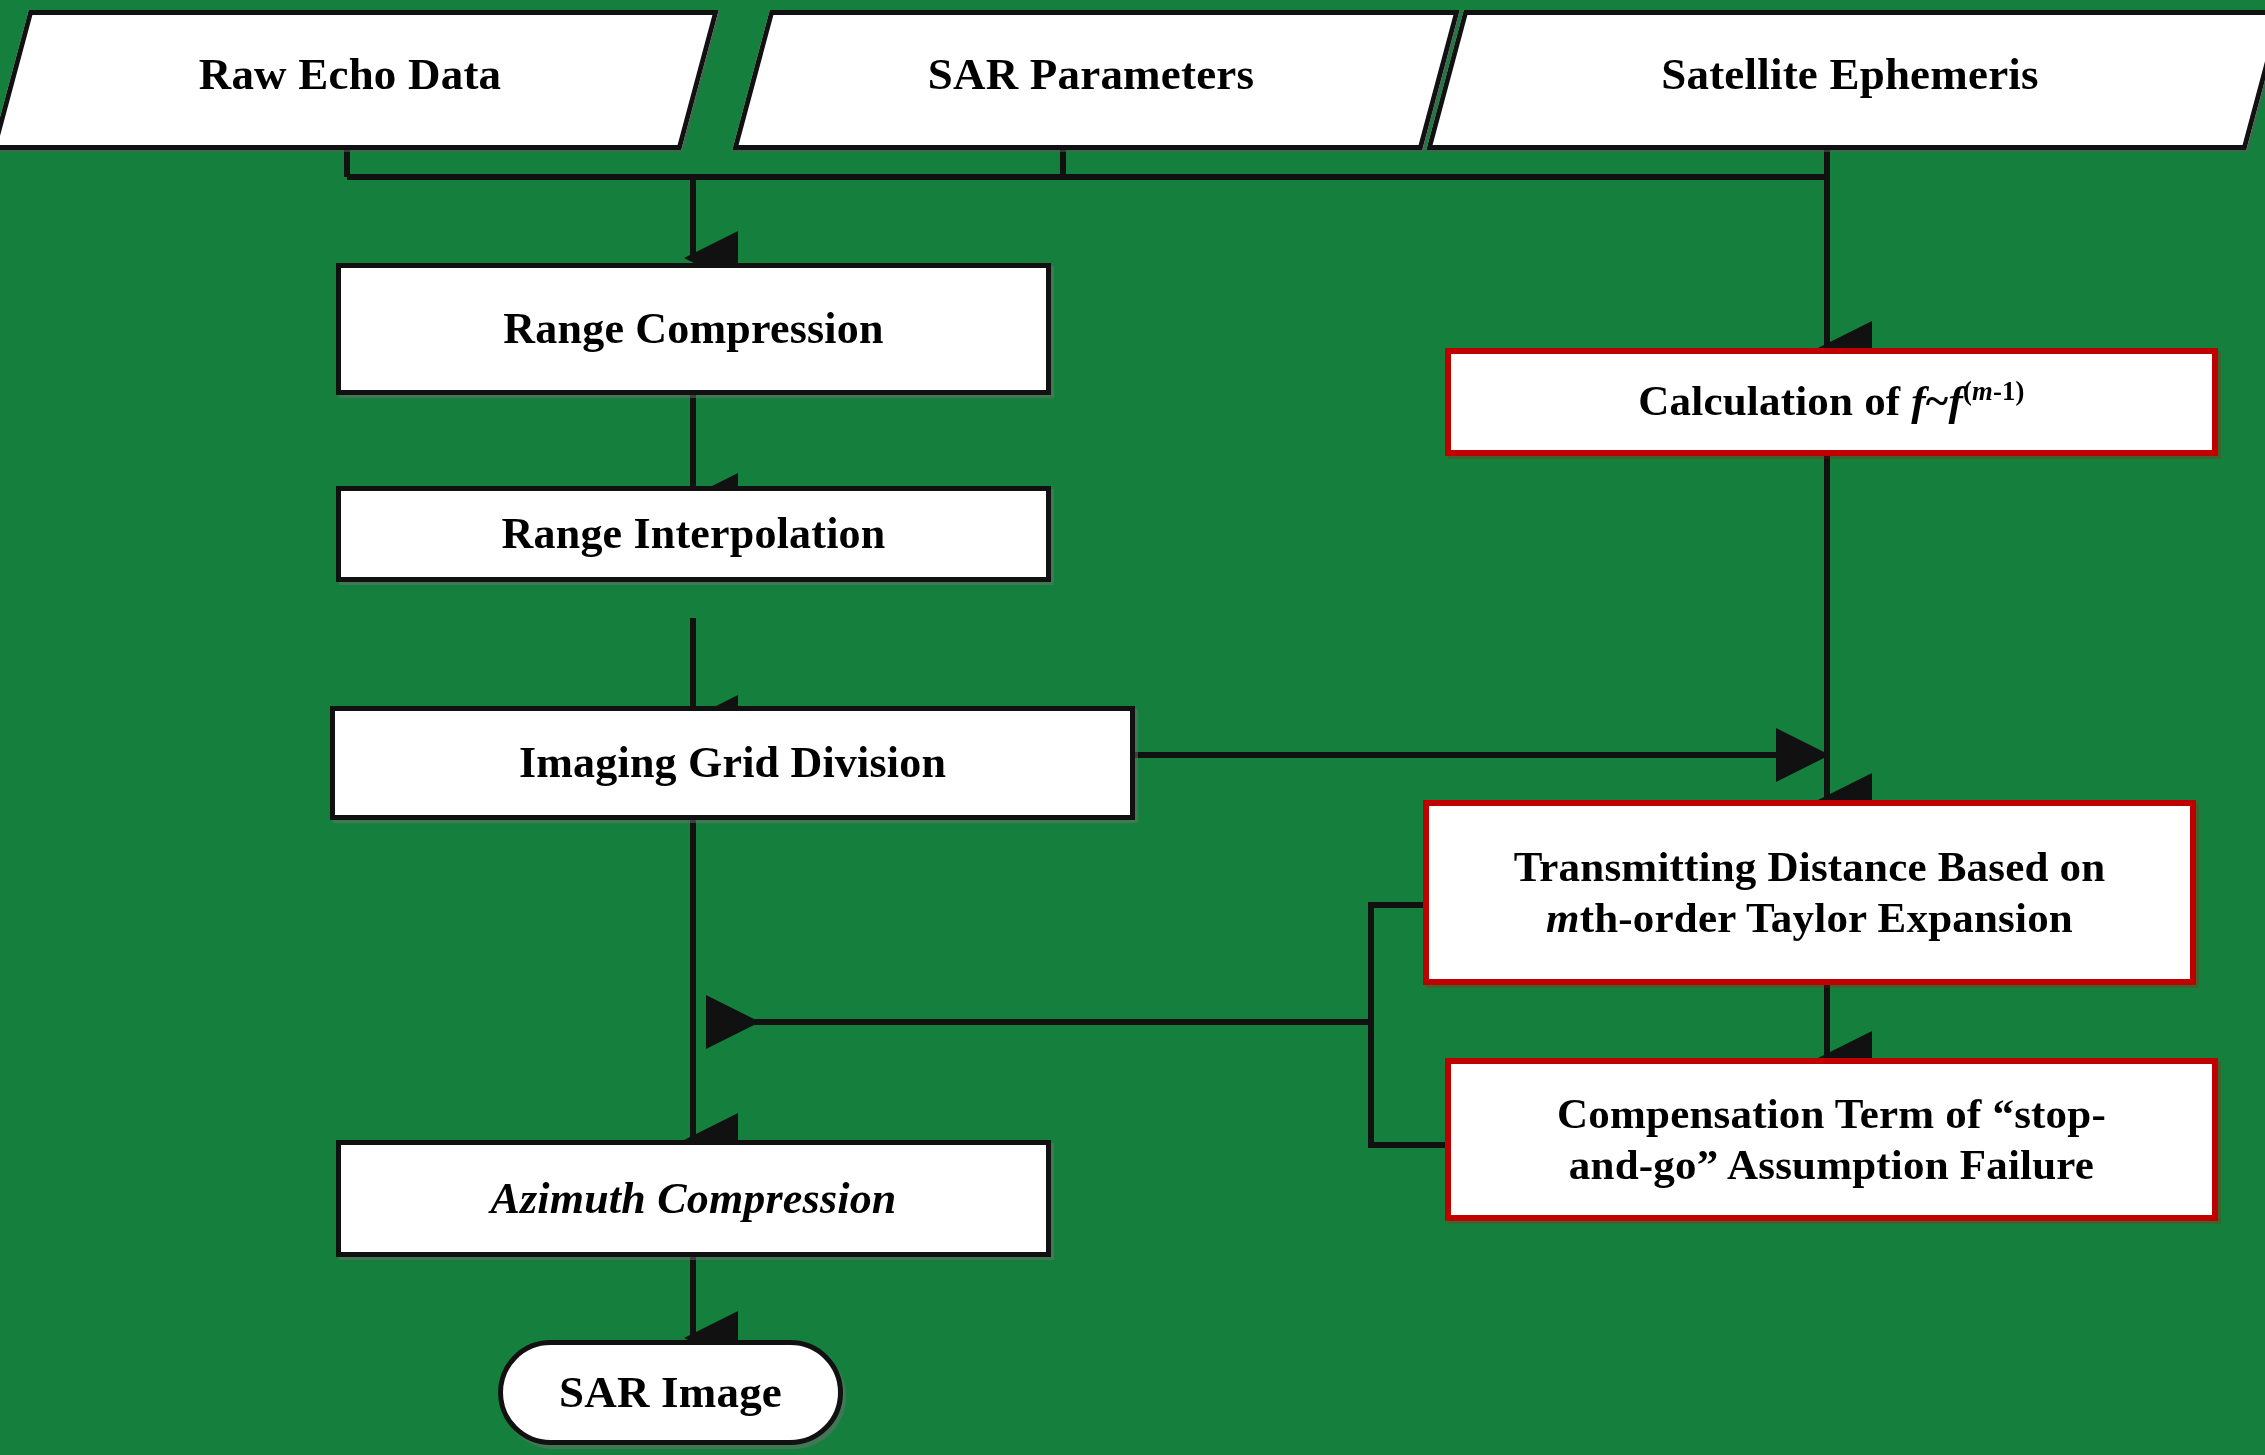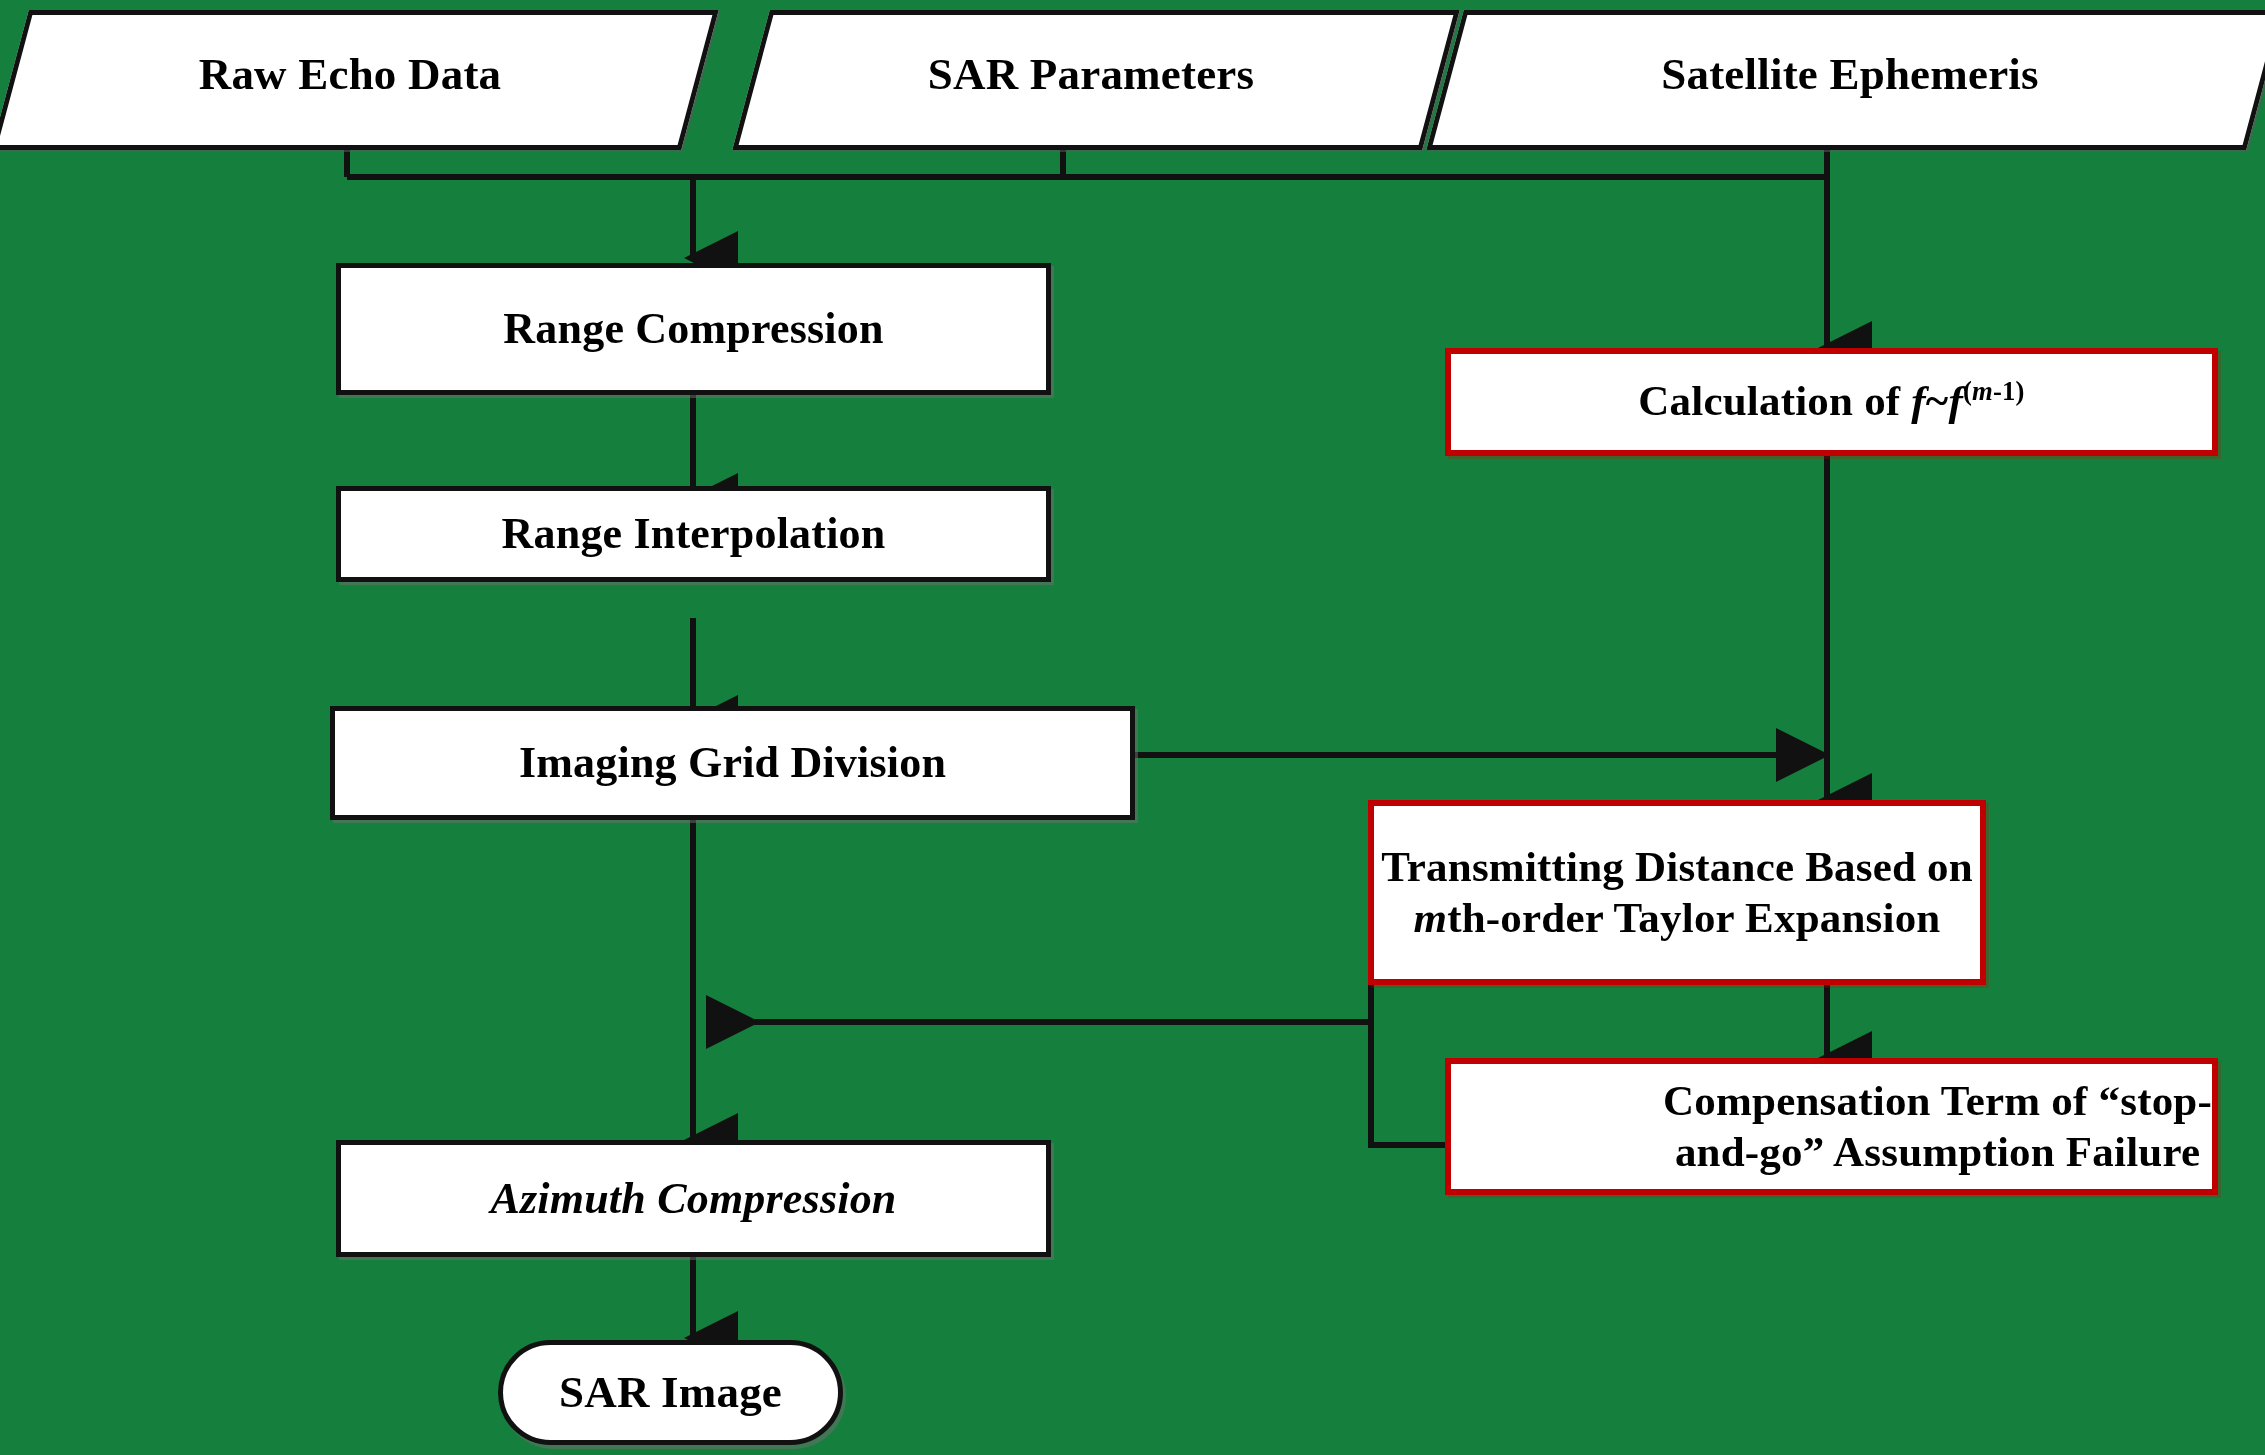--- a/index.html
+++ b/index.html
@@ -115,25 +115,25 @@
   <div class="node term" style="left:498px;top:1340px;width:345px;height:105px;">
     <span class="lbl">SAR Image</span>
   </div>
 
   <div class="node proc red" style="left:1445px;top:348px;width:773px;height:108px;">
     <span class="lbl">
       <span>Calculation of </span><span class="it">f</span><span>~</span><span class="it">f</span><sup><span class="rm">(</span><span>m</span><span class="rm">-1)</span></sup>
     </span>
   </div>
 
-  <div class="node proc red" style="left:1368px;top:800px;width:618px;height:185px;">
+  <div class="node proc red" style="left:1423px;top:800px;width:773px;height:185px;">
     <span class="lbl">
       <span>Transmitting Distance Based on</span><br><span class="it">m</span><span>th-order Taylor Expansion</span>
     </span>
   </div>
 
-  <div class="node proc red" style="left:1445px;top:1058px;width:773px;height:137px;justify-content:flex-end;">
+  <div class="node proc red" style="left:1445px;top:1058px;width:773px;height:163px;">
     <span class="lbl">
       <span>Compensation Term of “stop-</span><br><span>and-go”  Assumption Failure</span>
     </span>
   </div>
 
 </div>
 
 </body></html>

